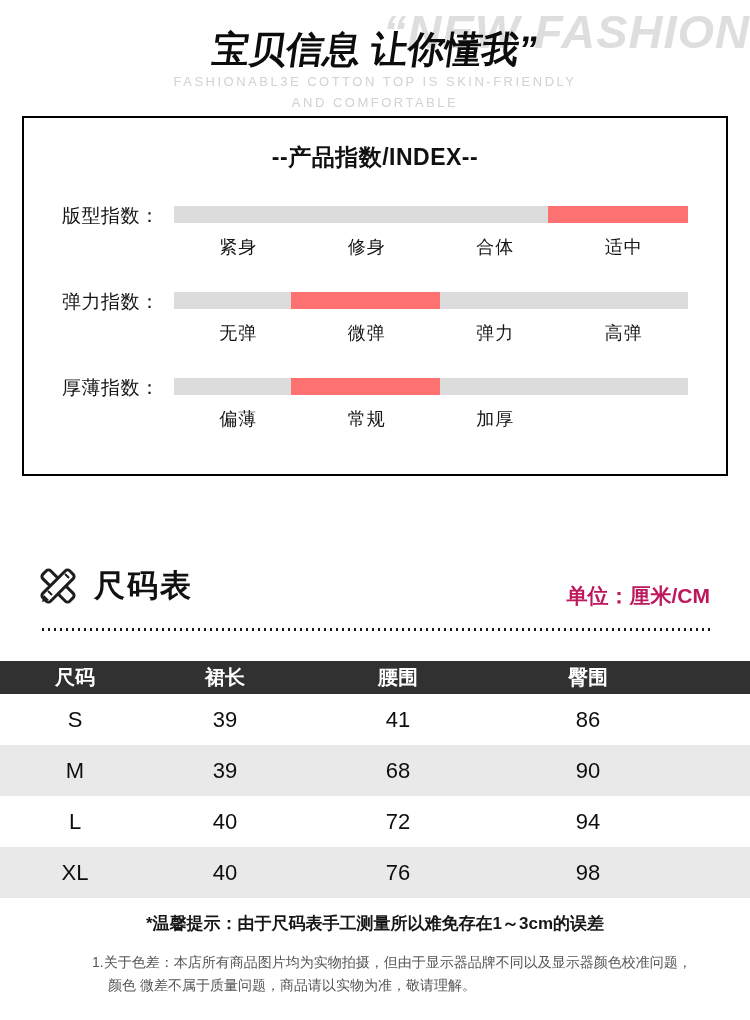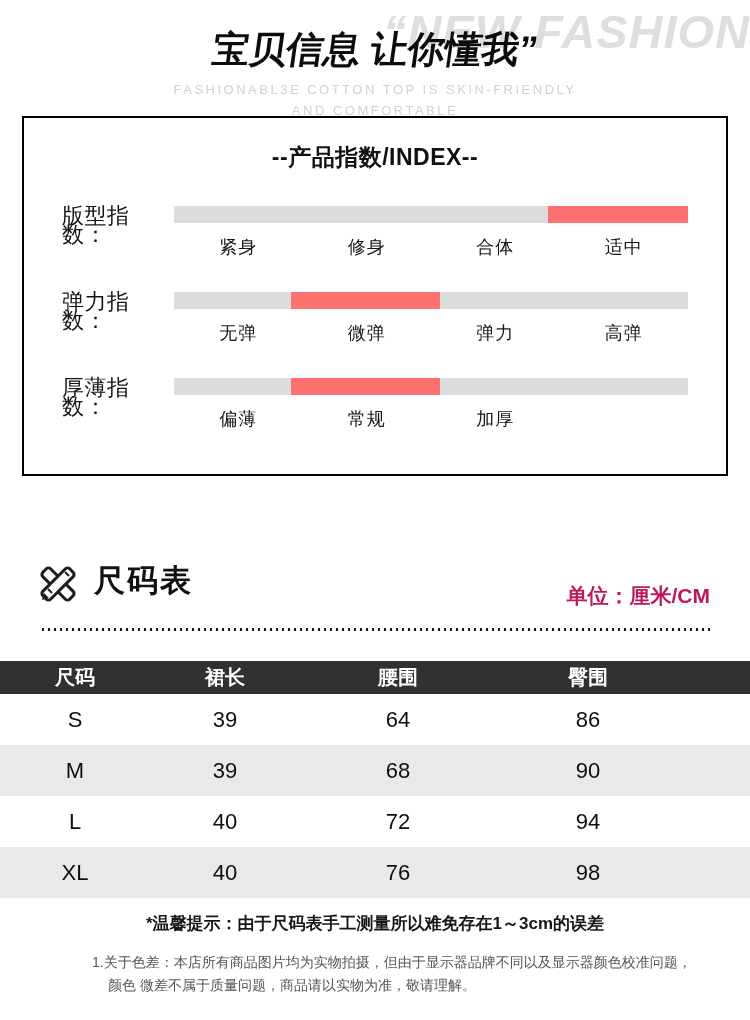--- a/index.html
+++ b/index.html
@@ -18,41 +18,41 @@
     position: absolute; top: 4px; left: 0; right: 0;
     font-size: 47px; font-weight: 900; font-style: italic;
     color: #dedede; letter-spacing: 1px; white-space: nowrap; text-align: right;
   }
   .hero-title {
     position: absolute; top: 25px; left: 0; right: 0;
     font-size: 37px; font-weight: 900; color: #0c0c0c;
     transform: skewX(-8deg); white-space: nowrap;
   }
   .hero-sub {
-    position: absolute; top: 80px; left: 0; right: 0;
+    position: absolute; top: 72px; left: 0; right: 0;
     font-size: 13px; color: #d2d2d2; letter-spacing: 2.5px;
     line-height: 1.6; font-weight: 500;
   }
 
   
   .index-panel {
     margin: 0 22px; border: 2px solid #000;
     padding: 24px 38px 0; height: 360px;
   }
   .panel-title { text-align: center; font-size: 23px; font-weight: 800; letter-spacing: 0.5px; }
   .index-row { display: flex; margin-top: 33px; }
-  .row-label { width: 112px; flex-shrink: 0; font-size: 22px; line-height: 19px; color: #141414; letter-spacing: 0.5px; }
+  .row-label { width: 112px; flex-shrink: 0; font-size: 19px; line-height: 19px; color: #141414; letter-spacing: 0.5px; }
   .row-body { flex: 1; }
   .bar-track { position: relative; height: 17px; background: #dcdcdc; overflow: hidden; }
   .bar-fill { position: absolute; top: 0; bottom: 0; }
   .bar-options { display: flex; margin-top: 12px; }
   .bar-options span { width: 25%; text-align: center; font-size: 18px; color: #151515; letter-spacing: 1px; }
 
   
-  .size-header { margin-top: 84px; padding: 0 40px 0 34px; display: flex; height: 52px; }
+  .size-header { margin-top: 84px; padding: 0 40px 0 34px; display: flex; align-items: center; height: 52px; }
   .size-icon { width: 48px; height: 48px; flex-shrink: 0; }
   .size-title { font-size: 31px; font-weight: 800; margin-left: 12px; letter-spacing: 2px; }
   .size-spacer { flex: 1; }
   .unit-label { font-size: 21px; font-weight: 700; color: #be185d; align-self: flex-end; margin-bottom: 2px; }
   .dotted-divider {
     margin: 16px 40px 0;
     height: 3px;
     background-image: radial-gradient(circle, #1a1a1a 1.2px, transparent 1.4px);
     background-size: 6px 3px;
     background-repeat: repeat-x;
@@ -151,21 +151,21 @@
   <div class="t-row t-head">
     <div class="t-cell">尺码</div>
     <div class="t-cell">裙长</div>
     <div class="t-cell">腰围</div>
     <div class="t-cell">臀围</div>
     <div class="t-cell"></div>
   </div>
   <div class="t-row t-data">
     <div class="t-cell">S</div>
     <div class="t-cell">39</div>
-    <div class="t-cell">64</div>
+    <div class="t-cell">41</div>
     <div class="t-cell">86</div>
     <div class="t-cell"></div>
   </div>
   <div class="t-row t-data alt">
     <div class="t-cell">M</div>
     <div class="t-cell">39</div>
     <div class="t-cell">68</div>
     <div class="t-cell">90</div>
     <div class="t-cell"></div>
   </div>

